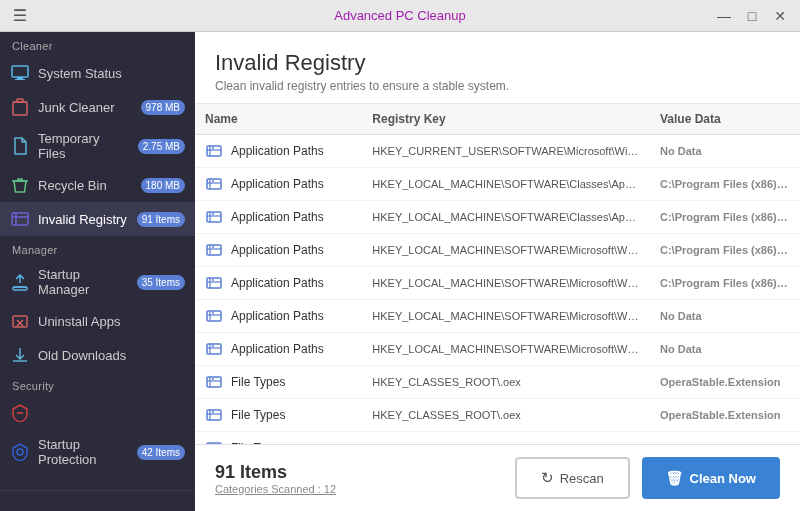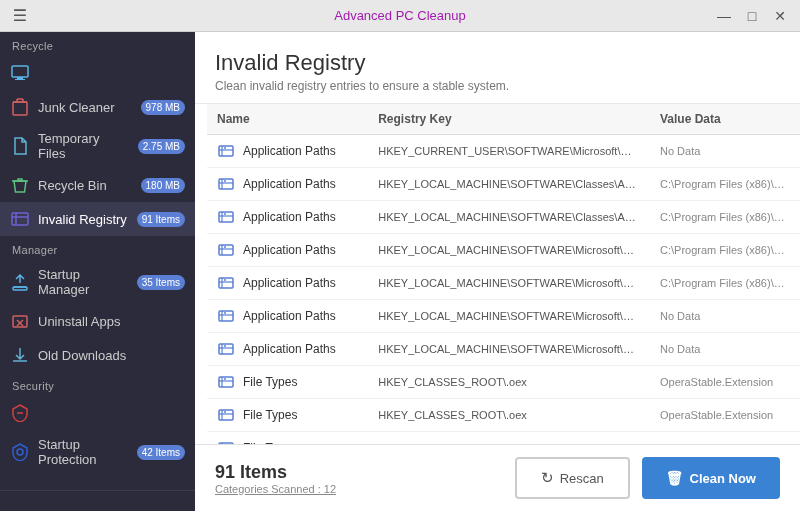--- a/index.html
+++ b/index.html
@@ -140,21 +140,20 @@
     .content-subtitle {
       font-size: 12px;
       color: #777;
     }
 
     
     .table-wrapper {
       flex: 1;
       overflow-y: auto;
       position: relative;
-      padding-left: 12px;
     }
     .table-wrapper::-webkit-scrollbar { width: 8px; }
     .table-wrapper::-webkit-scrollbar-track { background: #f5f5f5; }
     .table-wrapper::-webkit-scrollbar-thumb { background: #ccc; border-radius: 4px; }
 
     table {
       width: 100%;
       border-collapse: collapse;
     }
     thead th {
@@ -202,20 +201,21 @@
       text-overflow: ellipsis;
       white-space: nowrap;
     }
     .value-cell {
       color: #888;
       font-size: 11px;
       max-width: 150px;
       overflow: hidden;
       text-overflow: ellipsis;
       white-space: nowrap;
+      font-weight: bold;
     }
 
     
     .content-footer {
       border-top: 1px solid #e0e0e0;
       padding: 12px 20px;
       display: flex;
       align-items: center;
       justify-content: space-between;
       background: #fff;
@@ -288,30 +288,31 @@
     <button class="title-bar-btn">—</button>
     <button class="title-bar-btn">□</button>
     <button class="title-bar-btn">✕</button>
   </div>
 </div>
 
 <div class="main-layout">
 
   <div class="sidebar">
 
-    <div class="sidebar-section-label">Recycle</div>
+    <div class="sidebar-section-label">Cleaner</div>
 
     <div class="sidebar-item">
       <span class="item-icon ico-monitor">
         <svg width="18" height="16" viewBox="0 0 18 16" fill="currentColor">
             <rect x="1" y="1" width="16" height="11" rx="1" fill="none" stroke="currentColor" stroke-width="1.5"></rect>
             <rect x="6" y="12" width="6" height="2" fill="currentColor"></rect>
             <rect x="4" y="14" width="10" height="1" fill="currentColor"></rect>
           </svg>
       </span>
+      <span class="item-label">System Status</span>
     </div>
 
 
     <div class="sidebar-item">
       <span class="item-icon ico-junk">
         <svg width="16" height="18" viewBox="0 0 16 18" fill="currentColor">
             <rect x="1" y="4" width="14" height="13" rx="1" fill="none" stroke="currentColor" stroke-width="1.5"></rect>
             <line x1="1" y1="4" x2="15" y2="4" stroke="currentColor" stroke-width="1.5"></line>
             <line x1="5" y1="4" x2="5" y2="1" stroke="currentColor" stroke-width="1.5"></line>
             <line x1="11" y1="4" x2="11" y2="1" stroke="currentColor" stroke-width="1.5"></line>

